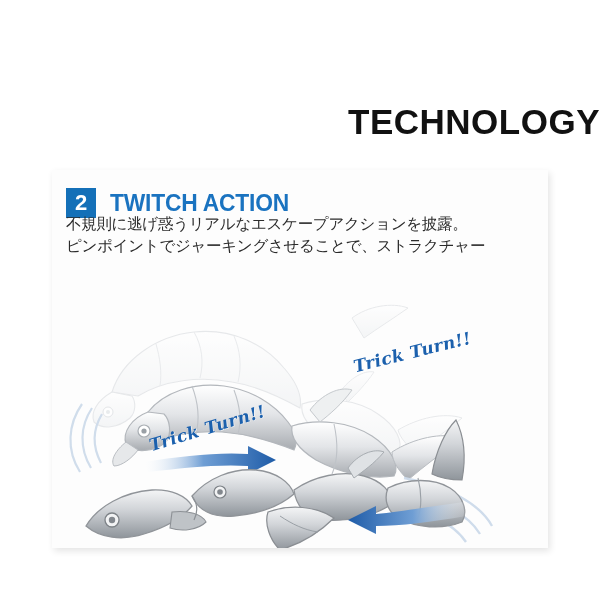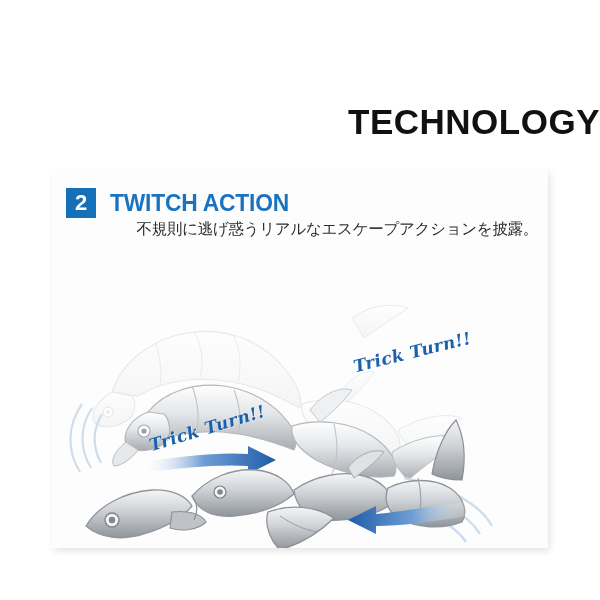--- a/index.html
+++ b/index.html
@@ -79,27 +79,26 @@
     line-height: 1;
     transform: scaleX(0.95);
     transform-origin: left center;
     font-family: "Liberation Sans", "DejaVu Sans", sans-serif;
   }
 
   
   .body-copy {
     position: absolute;
     left: 14px;
-    top: 49px;
+    top: 43px;
     width: 472px;
     color: #2b2b2b;
     font-size: 15.5px;
     line-height: 22px;
-    font-family: Liberation Mono, monospace;
-    text-align: right;
+    font-family: Liberation Serif, serif;
   }
   .body-copy .line {
     white-space: nowrap;
     letter-spacing: -0.3px;
   }
 
   
   .illustration {
     position: absolute;
     left: 0;
@@ -141,20 +140,21 @@
 
   <div class="card">
 
     <div class="heading-row">
       <div class="num-badge">2</div>
       <div class="heading-text">TWITCH ACTION</div>
     </div>
 
     <div class="body-copy">
       <div class="line">不規則に逃げ惑うリアルなエスケープアクションを披露。</div>
+      <div class="line">ピンポイントでジャーキングさせることで、ストラクチャー</div>
     </div>
 
     <div class="illustration">
       <svg width="496" height="248" viewBox="0 0 496 248" xmlns="http://www.w3.org/2000/svg">
         <defs>
           <linearGradient id="bodyGrad" x1="0" y1="0" x2="0" y2="1">
             <stop offset="0%" stop-color="#ffffff"></stop>
             <stop offset="45%" stop-color="#e3e5e8"></stop>
             <stop offset="100%" stop-color="#a7abb0"></stop>
           </linearGradient>

